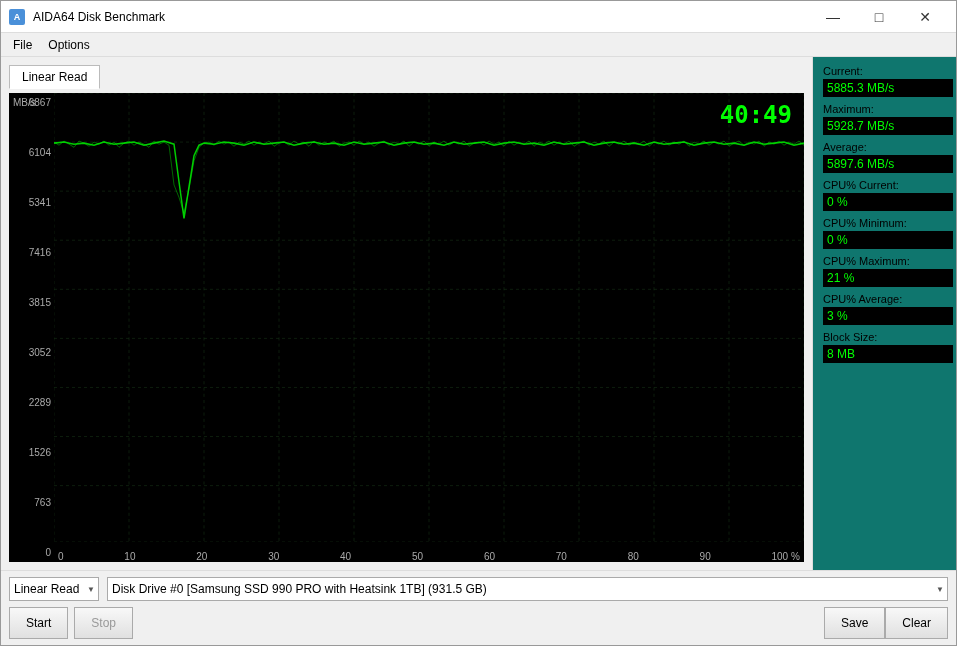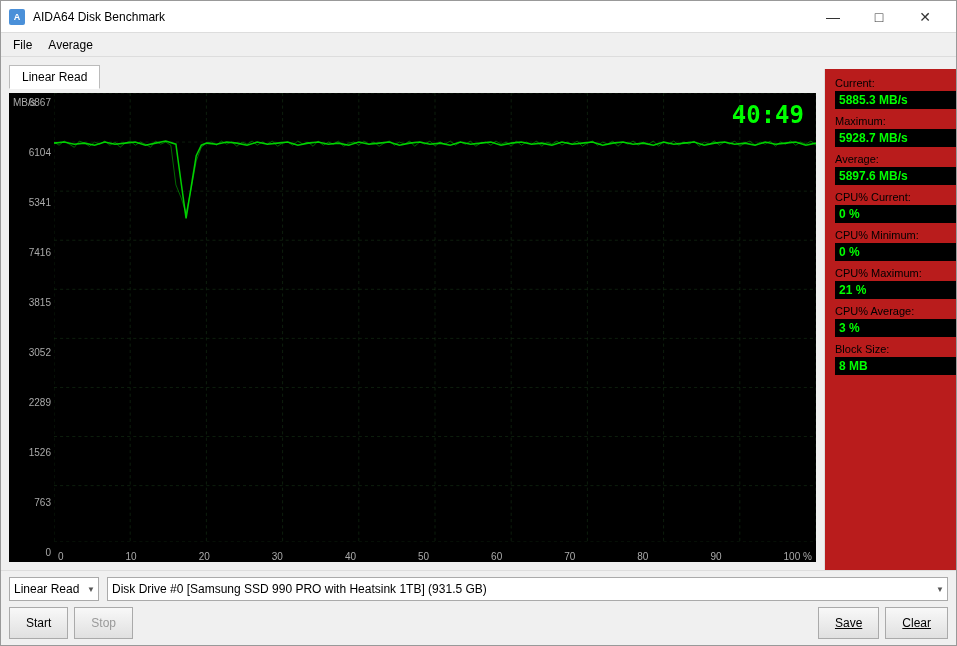--- a/index.html
+++ b/index.html
@@ -106,43 +106,42 @@
       border-bottom: 1px solid #fff;
       z-index: 1;
     }
     .chart-container {
       background: #000;
       flex: 1;
       position: relative;
       overflow: hidden;
     }
     .stats-panel {
-      width: 132px;
-      background: #b91c1c;
+      width: 144px;
+      background: #0f766e;
       padding: 8px 10px;
       display: flex;
       flex-direction: column;
       gap: 6px;
       border-left: 1px solid #ddd;
-      margin-top: 12px;
     }
     .stat-item {
       display: flex;
       flex-direction: column;
       gap: 2px;
     }
     .stat-label {
       font-size: 11px;
       color: #000;
     }
     .stat-value {
       background: #000;
       color: #00ff00;
       font-size: 12px;
-      font-weight: bold;
+      font-weight: normal;
       padding: 2px 4px;
       width: 130px;
     }
     .bottom-section {
       padding: 6px 8px;
       background: #f0f0f0;
       border-top: 1px solid #ddd;
       display: flex;
       flex-direction: column;
       gap: 6px;
@@ -191,22 +190,20 @@
     .btn:disabled { color: #999; cursor: default; }
     .btn-row {
       display: flex;
       align-items: center;
       justify-content: flex-start;
       gap: 6px;
     }
     .btn-row-right {
       margin-left: auto;
       display: flex;
-      gap: 6px;
-      text-decoration: underline;
     }
     .y-axis {
       position: absolute;
       left: 0;
       top: 0;
       bottom: 0;
       width: 45px;
       display: flex;
       flex-direction: column;
       justify-content: space-between;
@@ -275,21 +272,21 @@
     </div>
     <div class="title-buttons">
       <button class="title-btn">—</button>
       <button class="title-btn">□</button>
       <button class="title-btn close">✕</button>
     </div>
   </div>
 
   <div class="menu-bar">
     <div class="menu-item">File</div>
-    <div class="menu-item">Average</div>
+    <div class="menu-item">Options</div>
   </div>
 
   <div class="main-content">
 
     <div class="chart-section">
 
       <div class="tab-bar">
         <div class="tab active">Linear Read</div>
       </div>
 

